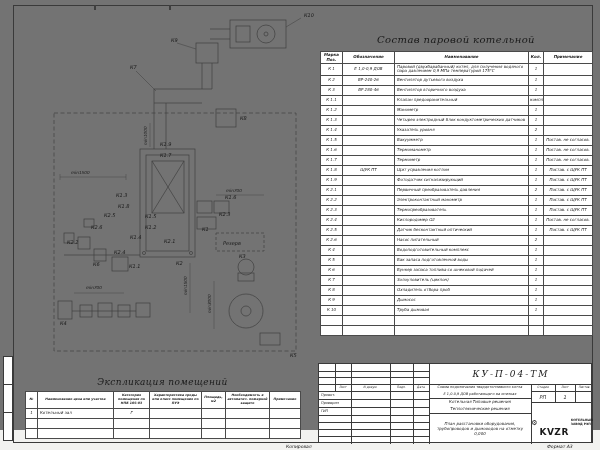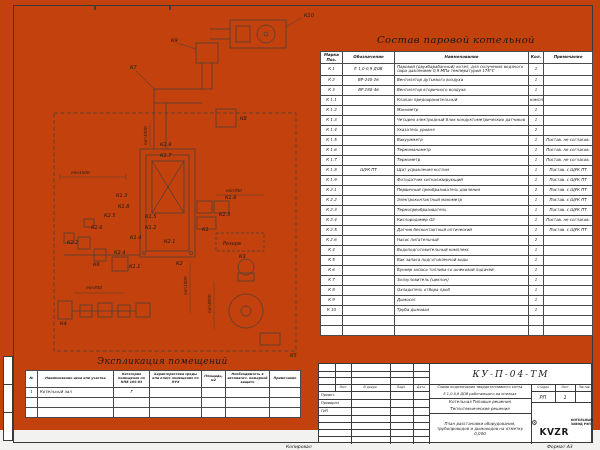--- a/index.html
+++ b/index.html
@@ -1,31 +1,31 @@
 <!DOCTYPE html>
 <html><head>
 <meta charset="utf-8">
 <style>
   * { margin:0; padding:0; box-sizing:border-box; }
   html,body { width:600px; height:450px; }
   body { background:#f2f2f0; font-family:"DejaVu Sans",sans-serif; color:#1a1a1a; position:relative; overflow:hidden; }
-  .sheet { position:absolute; left:0; top:0; width:600px; height:430px; background:#c2410c; }
+  .sheet { position:absolute; left:0; top:0; width:600px; height:430px; background:#737373; }
   .frame { position:absolute; left:13px; top:5px; width:580px; height:438px; border:1.3px solid #3a3a3a; }
 
   .plan-svg { position:absolute; left:14px; top:5px; }
 
   .spec  { position:absolute; left:320px; top:34px; width:272px; }
   .stitle { font-style:italic; font-size:10px; text-align:center; letter-spacing:.4px; margin-bottom:6px; font-family:"DejaVu Serif",serif; }
   table.grid { border-collapse:collapse; table-layout:fixed; width:100%; background:#fff; }
   .grid th, .grid td { border:0.8px solid #4a4a4a; font-size:4px; line-height:1.2; padding:0.5px 1px; overflow:hidden; text-align:center; font-style:italic; vertical-align:middle; }
   .spec-grid td { height:10px; }
   .spec-grid td:nth-child(3) { text-align:left; padding-left:2px; }
   .spec-grid th { font-size:4px; height:12px; }
 
-  .expl { position:absolute; left:25px; top:356px; width:275px; }
+  .expl { position:absolute; left:25px; top:377px; width:275px; }
   .etitle { font-style:italic; font-size:9px; text-align:center; letter-spacing:.4px; margin-bottom:4px; font-family:"DejaVu Serif",serif; }
   .expl-grid th { font-size:3.2px; height:17px; }
   .expl-grid td { height:10px; }
   .expl-grid td:nth-child(2) { text-align:left; padding-left:2px; }
 
   .tb { position:absolute; left:318px; top:363px; width:274px; height:80px; border:1.1px solid #3a3a3a; background:#fff; }
   .tb-cell { position:absolute; display:flex; align-items:center; justify-content:center; text-align:center; font-style:italic; overflow:hidden; }
   .vl { position:absolute; width:0; border-left:0.8px solid #3a3a3a; }
   .hl { position:absolute; height:0; border-top:0.8px solid #3a3a3a; }
   .docnum { font-size:9px; letter-spacing:2px; font-family:"DejaVu Serif",serif; }

